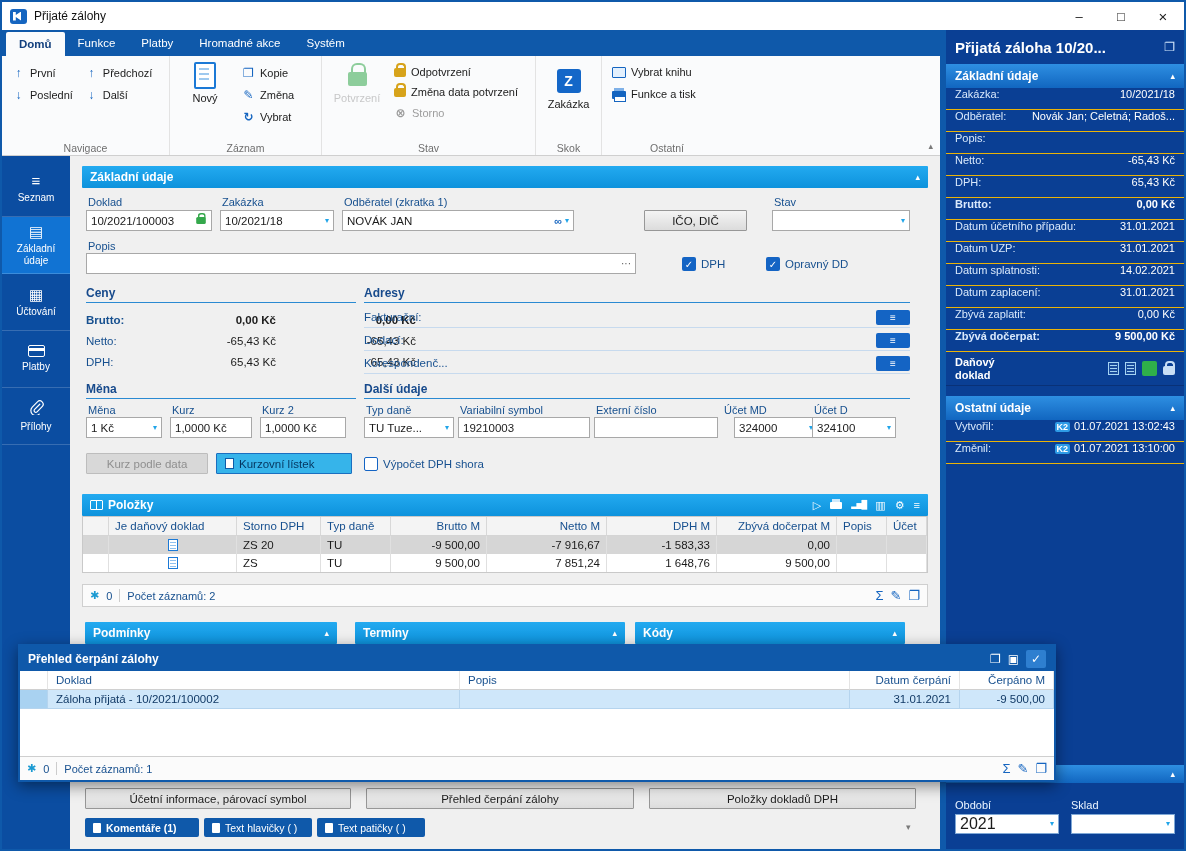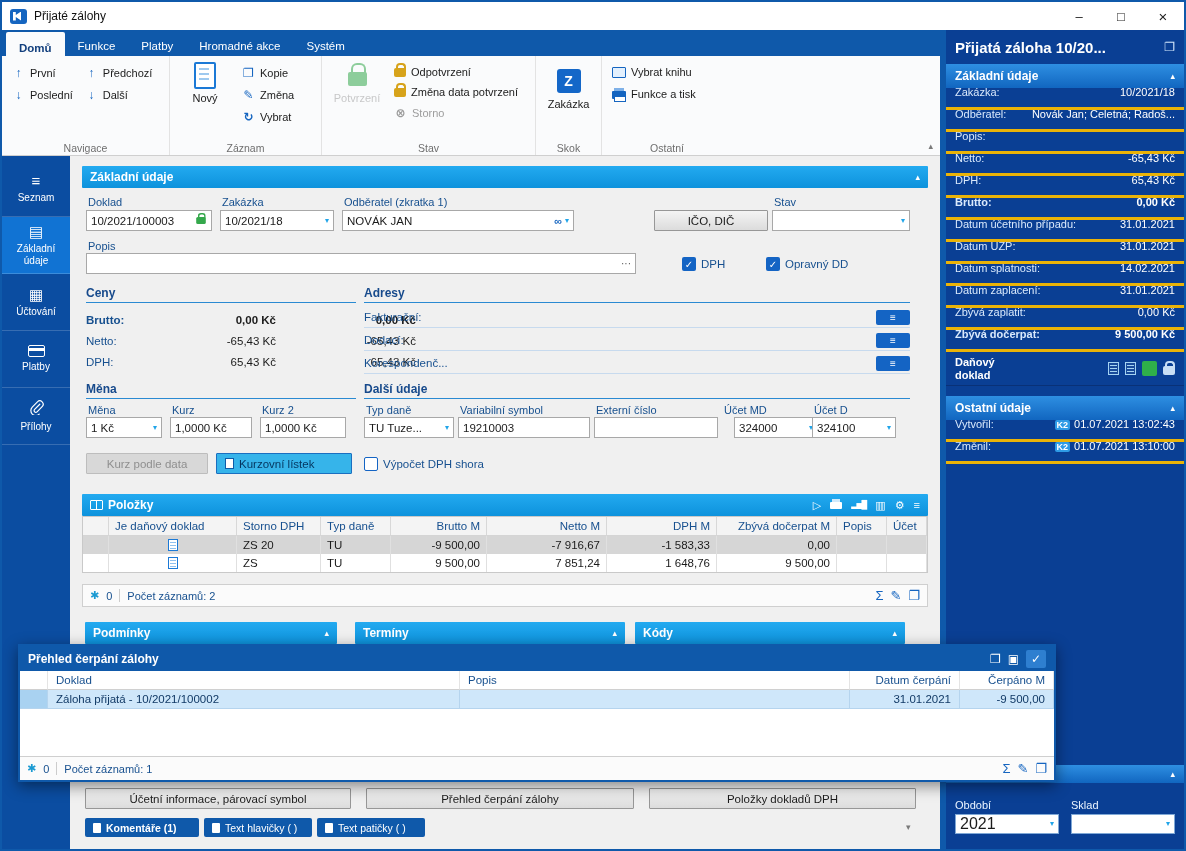--- a/index.html
+++ b/index.html
@@ -12,21 +12,21 @@
 .appicon{width:17px;height:15px;background:#1565c0;border-radius:3px;position:relative;margin-right:7px;}
 .appicon::after{content:"";position:absolute;left:3px;top:3px;width:8px;height:9px;background:#fff;clip-path:polygon(0 0,35% 0,35% 40%,100% 0,100% 100%,35% 60%,35% 100%,0 100%);}
 .wtitle{font-size:12px;color:#111;}
 .wctrls{margin-left:auto;display:flex;height:100%;}
 .wbtn{width:42px;display:flex;align-items:center;justify-content:center;font-size:13px;color:#222;cursor:default;}
 .wbtn.close{font-size:15px;}
 
 
 .leftregion{position:absolute;left:0;top:28px;width:938px;bottom:0;background:#0b4da1;}
 .tabbar{position:absolute;left:0;top:0;right:0;height:26px;background:#0f59aa;display:flex;align-items:stretch;padding-left:4px;}
-.tab{display:flex;align-items:center;padding:16px 13px;color:#fff;font-size:11.5px;}
+.tab{display:flex;align-items:center;padding:8px 13px;color:#fff;font-size:11.5px;}
 .tab.active{background:#fafbfc;color:#123f7d;font-weight:bold;margin-top:2px;border-radius:2px 2px 0 0;}
 .ribbon{position:absolute;left:0;top:26px;right:0;height:100px;background:#fafbfc;border-bottom:1px solid #cfcfcf;display:flex;}
 .rgroup{position:relative;display:flex;align-items:flex-start;gap:4px;padding:3px 6px 16px;border-right:1px solid #e3e3e3;height:100%;}
 .glabel{position:absolute;bottom:1px;left:0;right:0;text-align:center;font-size:10.5px;color:#6e6e6e;}
 .col{display:flex;flex-direction:column;gap:4px;padding-top:5px;}
 .sbtn{display:flex;align-items:center;gap:5px;padding:2px 4px;font-size:11px;white-space:nowrap;border-radius:2px;}
 .bbtn{display:flex;flex-direction:column;align-items:center;width:58px;padding-top:3px;gap:3px;text-align:center;}
 .bbl{font-size:11px;line-height:1.15;}
 .ic{width:13px;text-align:center;color:#1565c0;font-weight:bold;font-size:12px;}
 .ic.gray{color:#9a9a9a;}
@@ -121,21 +121,21 @@
 .drow>div.dsel{background:#a9d2f1;}
 .dspacer{flex:1;background:#fff;}
 .dfoot{height:24px;border-top:1px solid #cfcfcf;display:flex;align-items:center;gap:7px;padding:0 7px;font-size:11px;color:#17508f;background:#fbfbfb;}
 
 
 .panel{position:absolute;left:944px;top:28px;width:238px;bottom:0;background:#0a3f94;color:#fff;}
 .ptitle{height:34px;display:flex;align-items:center;justify-content:space-between;padding:16px 9px;font-size:15px;font-weight:bold;white-space:nowrap;overflow:hidden;}
 .pexp{font-size:12px;color:#cfe4fa;}
 .phdr{height:24px;background:linear-gradient(#2e8fe2,#1166c0);display:flex;align-items:center;padding:0 9px;font-weight:bold;font-size:12px;}
 .phdr .chev{margin-left:auto;font-size:9px;}
-.prow{height:22px;display:flex;align-items:flex-end;padding:9px 9px;border-bottom:3px solid #eab308;font-size:11px;}
+.prow{height:22px;display:flex;align-items:flex-start;padding:0 9px;border-bottom:1px solid #eab308;font-size:11px;}
 .prow .pl{color:#d9e9fc;white-space:nowrap;}
 .prow .pv{flex:1;text-align:right;color:#fff;white-space:nowrap;overflow:hidden;}
 .prow.bold{font-weight:bold;}
 .danovy{height:34px;display:flex;align-items:center;padding:0 9px;border-bottom:1px solid #093177;font-size:11px;font-weight:bold;}
 .danovy .pl{width:52px;line-height:1.1;color:#fff;}
 .dicons{margin-left:auto;display:flex;align-items:center;gap:6px;}
 .pdoc{display:inline-block;width:11px;height:13px;border:1px solid #a5d3f2;position:relative;background:rgba(255,255,255,.06);}
 .pdoc::after{content:"";position:absolute;left:1px;top:2px;width:7px;height:8px;background:repeating-linear-gradient(to bottom,#a5d3f2 0 1px,transparent 1px 3px);}
 .gsq{width:15px;height:15px;background:#2fb04a;border-radius:2px;}
 .kbadge{display:inline-block;background:#2e9be6;color:#fff;font-size:9px;font-weight:bold;padding:0 2px;border-radius:2px;margin-right:4px;}
@@ -307,21 +307,21 @@
       </div>
       <div class="input" style="left:150px;top:54px;width:114px;">
         <span class="val">10/2021/18</span>
         <span class="arr">▾</span>
       </div>
       <div class="input" style="left:272px;top:54px;width:232px;">
         <span class="val">NOVÁK JAN</span>
         <span class="linkic">∞</span>
         <span class="arr">▾</span>
       </div>
-      <div class="gbtn" style="left:574px;top:54px;width:114px;margin-left:10px;">IČO, DIČ</div>
+      <div class="gbtn" style="left:574px;top:54px;width:103px;">IČO, DIČ</div>
       <div class="input" style="left:702px;top:54px;width:138px;">
         <span class="val"></span>
         <span class="arr">▾</span>
       </div>
 
       <span class="flab" style="left:18px;top:84px;">Popis</span>
       <div class="input" style="left:16px;top:97px;width:550px;">
         <span class="val"></span>
         <span style="color:#555;font-size:10px;">···</span>
       </div>

